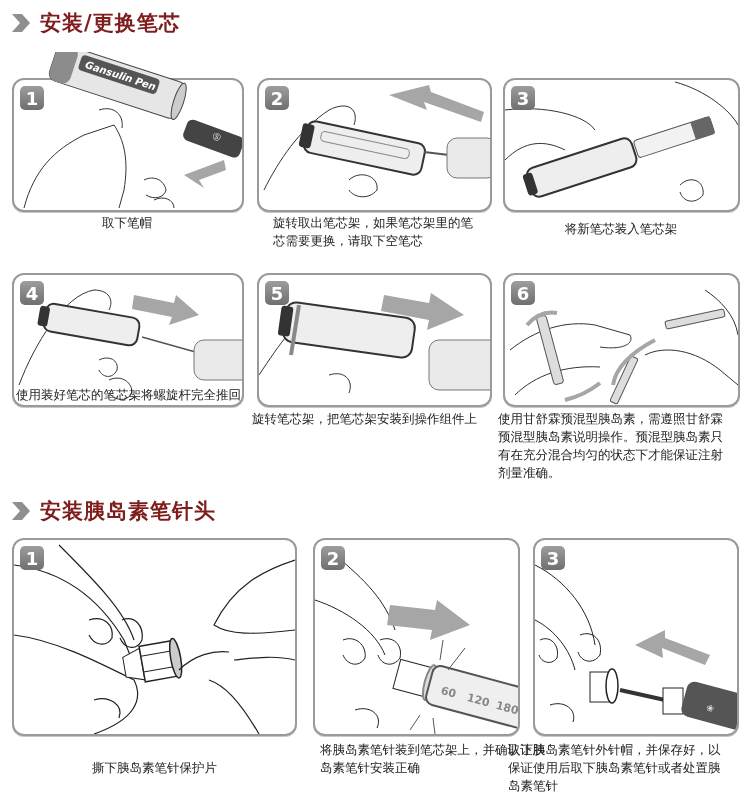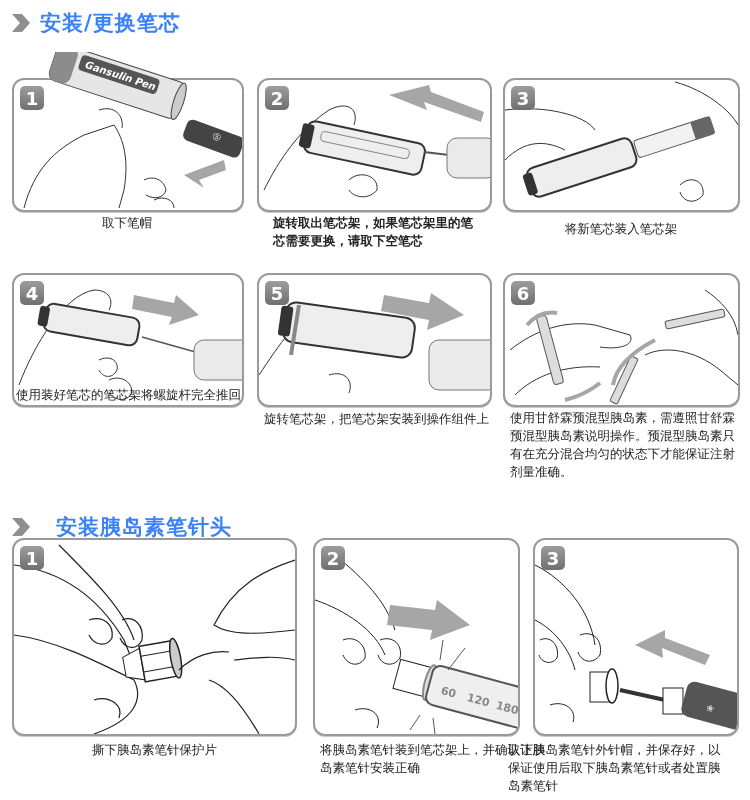--- a/index.html
+++ b/index.html
@@ -1,20 +1,20 @@
 <!DOCTYPE html>
 <html><head>
 <meta charset="utf-8">
 <style>
   html, body { margin: 0; padding: 0; background: #ffffff; }
   body { width: 750px; height: 800px; position: relative; overflow: hidden;
          font-family: "DejaVu Sans", "Liberation Sans", sans-serif; color: #222; }
   .section-title { position: absolute; left: 10px; height: 30px; display: flex; align-items: center; }
   .chev { width: 22px; height: 22px; margin-right: 8px; }
-  .section-title span.t { font-size: 21px; font-weight: bold; color: #3b82f6; letter-spacing: 1px; }
+  .section-title span.t { font-size: 21px; font-weight: bold; color: #7f1d1d; letter-spacing: 1px; }
   .panel { position: absolute; border: 2px solid #9a9a9a; border-radius: 12px; background: #fff; overflow: hidden;
            box-shadow: 0 1px 0 #c8c8c8; }
   .panel svg.art { position: absolute; left: 0; top: 0; width: 100%; height: 100%; }
   .badge { position: absolute; left: 6px; top: 6px; width: 24px; height: 24px; border-radius: 5px;
            background: linear-gradient(#9d9d9d, #6f6f6f); color: #fff; font-weight: bold; font-size: 18px;
            display: flex; align-items: center; justify-content: center; font-family: "DejaVu Sans", sans-serif; z-index: 2; }
   .caption { position: absolute; font-size: 12.5px; line-height: 18px; color: #222; }
   .caption.center { text-align: center; }
 </style>
 </head>
@@ -59,21 +59,21 @@
       <rect x="45" y="52" width="120" height="32" rx="8" fill="#eee" stroke="#333" stroke-width="2"></rect>
       <rect x="40" y="56" width="12" height="24" rx="3" fill="#333"></rect>
       <rect x="60" y="60" width="90" height="10" rx="4" fill="none" stroke="#888" stroke-width="1"></rect>
     </g>
     <line x1="165" y1="72" x2="190" y2="75" stroke="#555" stroke-width="2"></line>
     <rect x="188" y="58" width="50" height="40" rx="10" fill="#eaeaea" stroke="#777" stroke-width="1"></rect>
     <polygon points="130,15 170,5 172,12 225,32 222,42 165,22 168,30" fill="#a6a6a6"></polygon>
   </svg>
   <div class="badge">2</div>
 </div>
-<div class="caption" style="left:273px; top:214px; width:205px;font-weight:bold;">旋转取出笔芯架，如果笔芯架里的笔芯需要更换，请取下空笔芯</div>
+<div class="caption" style="left:273px; top:214px; width:205px;">旋转取出笔芯架，如果笔芯架里的笔芯需要更换，请取下空笔芯</div>
 
 <div class="panel" style="left:503px; top:78px; width:233px; height:130px;">
   <svg class="art" viewBox="0 0 233 130">
     <path d="M0 30 C 40 25, 80 35, 90 50" fill="none" stroke="#333" stroke-width="1"></path>
     <path d="M0 80 C 20 60, 40 60, 60 70" fill="none" stroke="#333" stroke-width="1"></path>
     <path d="M170 2 C 200 10, 225 30, 233 45" fill="none" stroke="#333" stroke-width="1"></path>
     <path d="M175 105 C 185 95, 200 100, 198 115 C 190 125, 178 122, 175 112" fill="none" stroke="#333" stroke-width="1"></path>
     <g transform="rotate(-18 90 80)">
       <rect x="20" y="68" width="110" height="30" rx="8" fill="#eee" stroke="#333" stroke-width="2"></rect>
       <rect x="16" y="72" width="10" height="22" rx="3" fill="#333"></rect>
@@ -111,40 +111,40 @@
     <g transform="rotate(8 90 55)">
       <rect x="25" y="35" width="130" height="40" rx="10" fill="#eee" stroke="#333" stroke-width="2"></rect>
       <rect x="20" y="40" width="12" height="30" rx="3" fill="#333"></rect>
     </g>
     <path d="M40 30 L 32 80" stroke="#888" stroke-width="4" fill="none"></path>
     <rect x="170" y="65" width="70" height="50" rx="10" fill="#eaeaea" stroke="#777" stroke-width="1"></rect>
     <polygon points="125,20 170,28 172,18 205,40 168,55 170,45 122,36" fill="#a6a6a6"></polygon>
   </svg>
   <div class="badge">5</div>
 </div>
-<div class="caption" style="left:264px; top:410px; width:225px;">旋转笔芯架，把笔芯架安装到操作组件上</div>
+<div class="caption" style="left:252px; top:410px; width:225px;">旋转笔芯架，把笔芯架安装到操作组件上</div>
 
 <div class="panel" style="left:503px; top:273px; width:233px; height:130px;">
   <svg class="art" viewBox="0 0 233 130">
     <path d="M5 75 C 30 55, 60 45, 90 50 L 125 60 C 130 70, 115 75, 95 72" fill="none" stroke="#333" stroke-width="1"></path>
     <path d="M10 120 C 30 100, 60 90, 95 92" fill="none" stroke="#333" stroke-width="1"></path>
     <rect x="40" y="40" width="10" height="70" rx="3" fill="#ddd" stroke="#555" stroke-width="1" transform="rotate(-15 45 75)"></rect>
     <path d="M22 50 Q 35 35 52 38" stroke="#a6a6a6" stroke-width="4" fill="none"></path>
     <path d="M60 125 Q 80 120 95 108" stroke="#a6a6a6" stroke-width="4" fill="none"></path>
     <path d="M200 15 C 215 25, 230 40, 233 60" fill="none" stroke="#333" stroke-width="1"></path>
     <path d="M140 80 C 160 70, 190 75, 215 95 L 233 110" fill="none" stroke="#333" stroke-width="1"></path>
     <rect x="160" y="40" width="60" height="8" rx="2" fill="#ddd" stroke="#555" stroke-width="1" transform="rotate(-12 190 44)"></rect>
     <rect x="115" y="80" width="8" height="50" rx="2" fill="#ddd" stroke="#555" stroke-width="1" transform="rotate(25 119 105)"></rect>
     <path d="M108 110 Q 112 85 150 65" stroke="#a6a6a6" stroke-width="4" fill="none"></path>
   </svg>
   <div class="badge">6</div>
 </div>
-<div class="caption" style="left:510px; top:410px; width:232px;font-family:Liberation Mono, monospace;">使用甘舒霖预混型胰岛素，需遵照甘舒霖预混型胰岛素说明操作。预混型胰岛素只有在充分混合均匀的状态下才能保证注射剂量准确。</div>
-
-<div class="section-title" style="top:512px;gap:16px;">
+<div class="caption" style="left:498px; top:410px; width:232px;">使用甘舒霖预混型胰岛素，需遵照甘舒霖预混型胰岛素说明操作。预混型胰岛素只有在充分混合均匀的状态下才能保证注射剂量准确。</div>
+
+<div class="section-title" style="top:496px;">
   <svg class="chev" viewBox="0 0 22 22">
       <polygon points="2,2 12,2 20,11 12,20 2,20 10,11" fill="#8f8f8f"></polygon>
     </svg>
   <span class="t">安装胰岛素笔针头</span>
 </div>
 
 <div class="panel" style="left:12px; top:538px; width:281px; height:194px;">
   <svg class="art" viewBox="0 0 281 194">
     <path d="M45 5 C 80 40, 110 70, 120 100" fill="none" stroke="#222" stroke-width="1.2"></path>
     <path d="M0 25 C 40 30, 80 50, 110 100 L 120 125" fill="none" stroke="#222" stroke-width="1.2"></path>
@@ -159,21 +159,21 @@
       <line x1="128" y1="130" x2="160" y2="130" stroke="#222"></line>
       <ellipse cx="162" cy="122" rx="5" ry="20" fill="#ccc" stroke="#222" stroke-width="1.5"></ellipse>
     </g>
     <path d="M165 130 C 180 115, 200 110, 215 112" fill="none" stroke="#222" stroke-width="1.2"></path>
     <path d="M281 20 C 250 30, 220 45, 200 85 C 215 95, 240 95, 281 90" fill="none" stroke="#222" stroke-width="1.2"></path>
     <path d="M195 140 C 210 145, 225 160, 245 194" fill="none" stroke="#222" stroke-width="1.2"></path>
     <path d="M281 120 C 260 115, 240 118, 220 120" fill="none" stroke="#222" stroke-width="1.2"></path>
   </svg>
   <div class="badge">1</div>
 </div>
-<div class="caption center" style="left:12px; top:741px; width:285px;">撕下胰岛素笔针保护片</div>
+<div class="caption center" style="left:12px; top:759px; width:285px;">撕下胰岛素笔针保护片</div>
 
 <div class="panel" style="left:313px; top:538px; width:203px; height:194px;">
   <svg class="art" viewBox="0 0 203 194">
     <path d="M20 15 C 50 40, 70 60, 80 90" fill="none" stroke="#222" stroke-width="1"></path>
     <path d="M0 60 C 30 70, 60 90, 70 115" fill="none" stroke="#222" stroke-width="1"></path>
     <path d="M28 100 C 40 95, 52 105, 50 118 C 44 128, 32 125, 28 115" fill="none" stroke="#222" stroke-width="1"></path>
     <path d="M65 100 C 78 95, 88 105, 85 118 C 78 128, 66 125, 63 115" fill="none" stroke="#222" stroke-width="1"></path>
     <path d="M40 170 C 55 165, 68 175, 62 188" fill="none" stroke="#222" stroke-width="1"></path>
     <polygon points="75,65 120,70 122,60 155,85 115,100 117,90 72,85" fill="#a6a6a6"></polygon>
     <g transform="rotate(15 130 155)">

